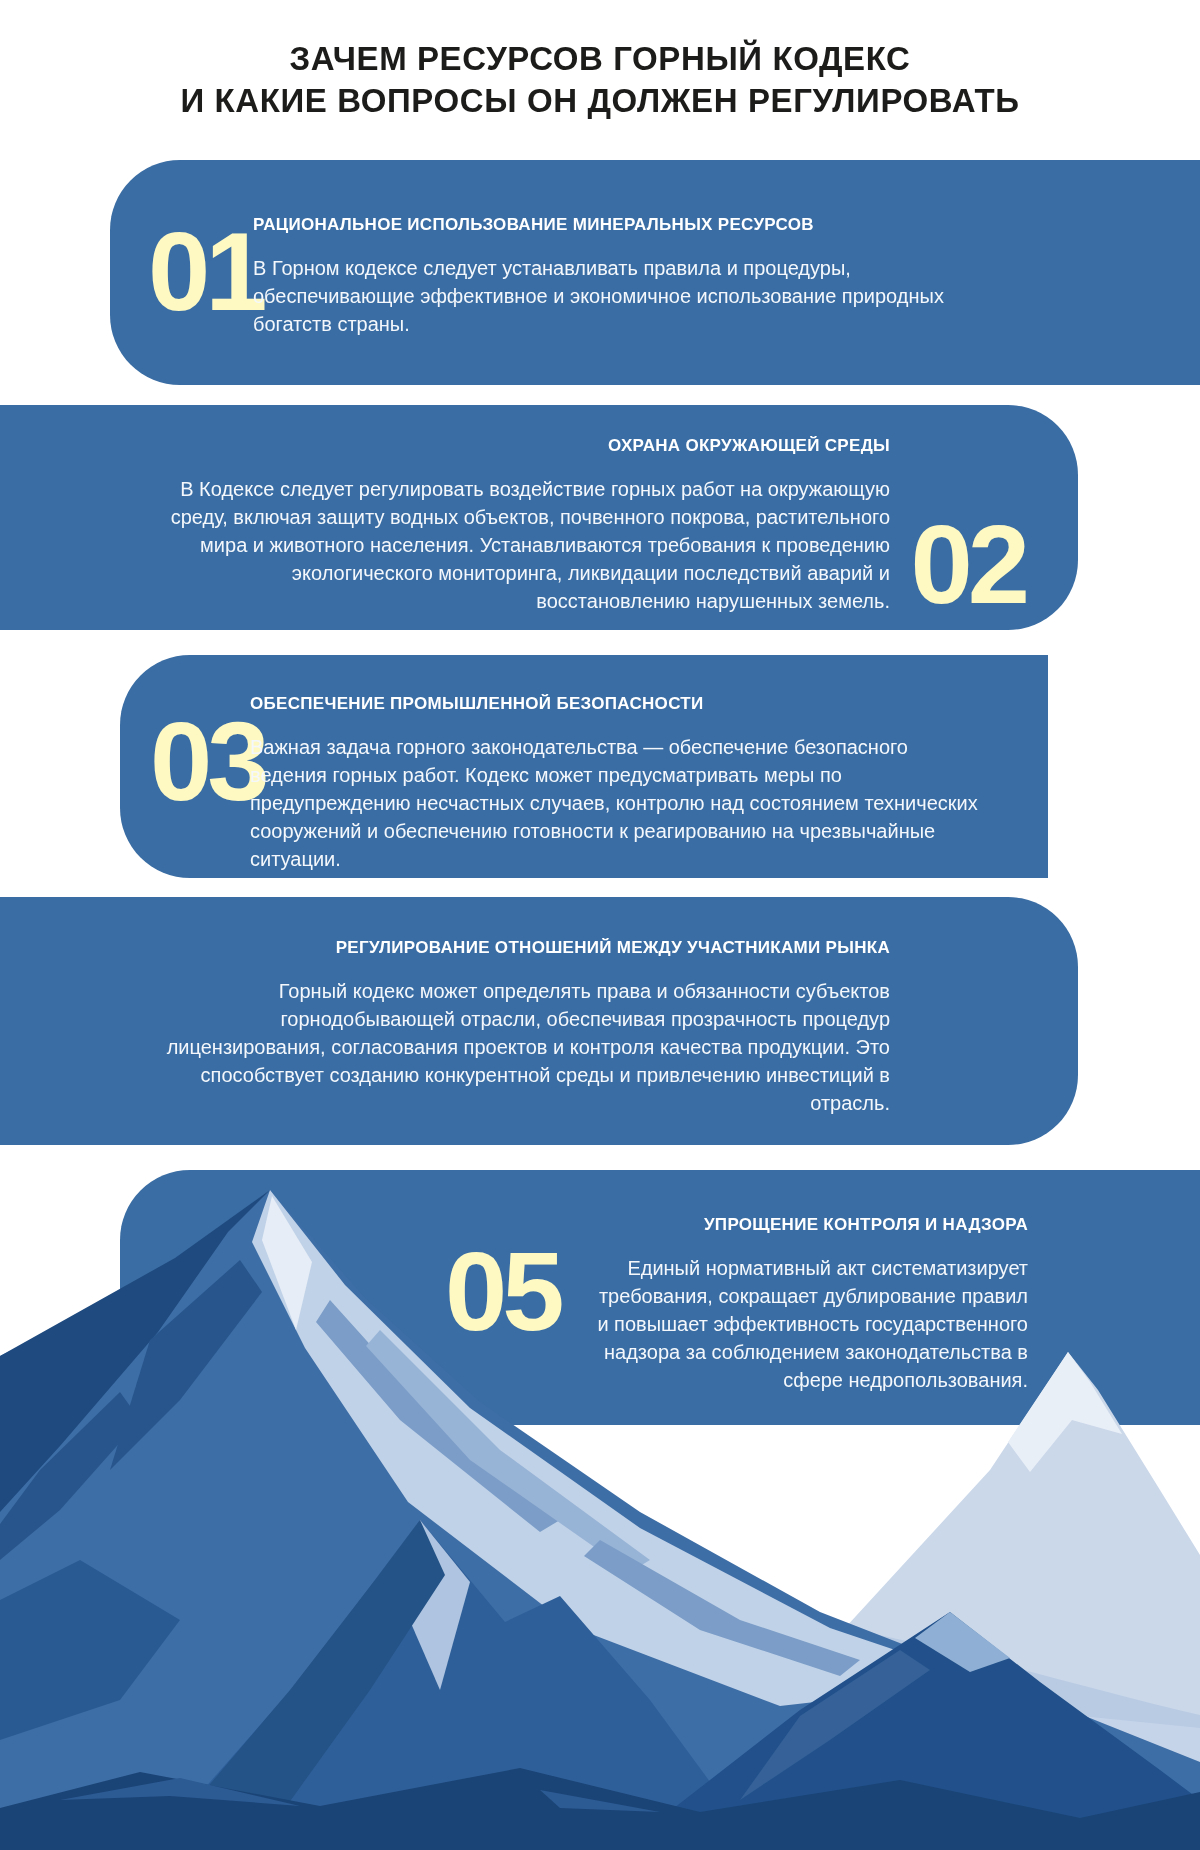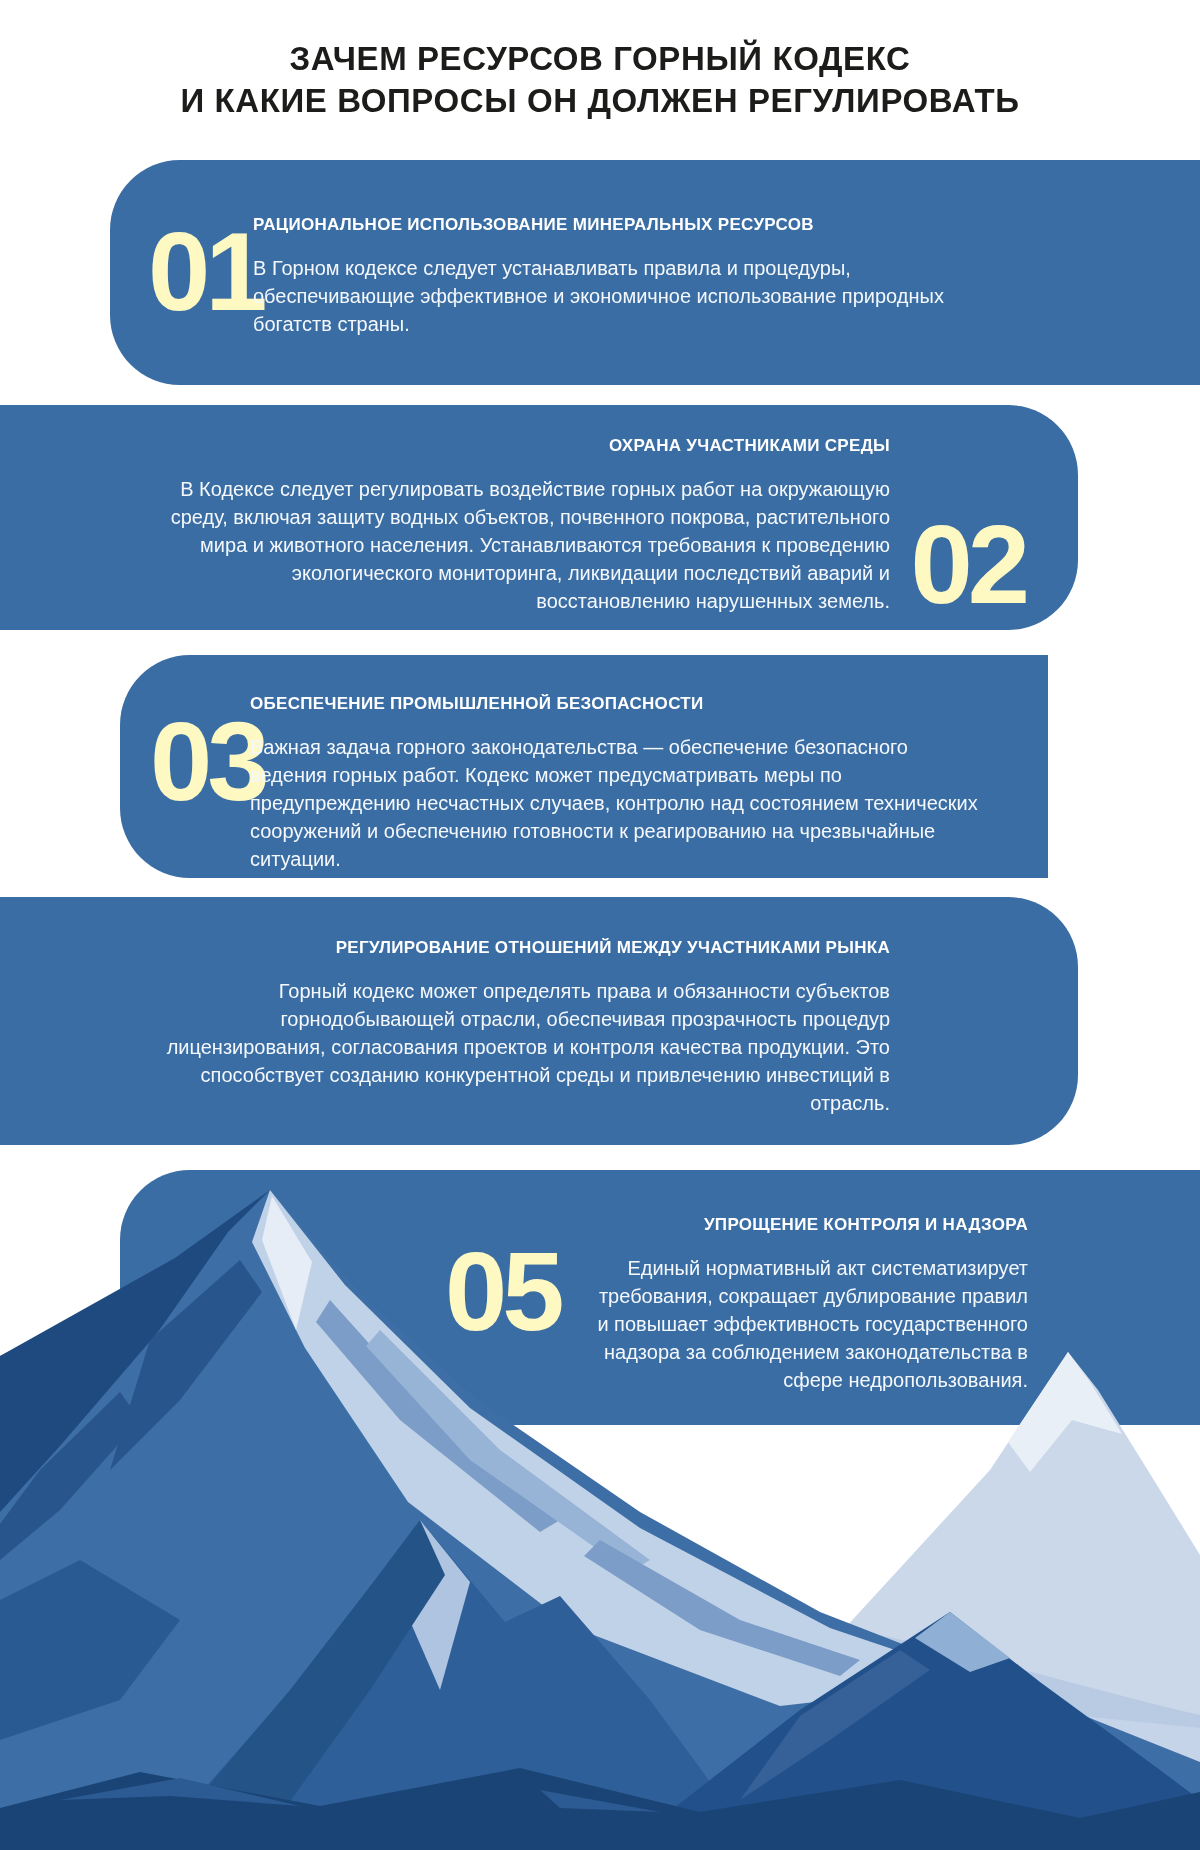--- a/index.html
+++ b/index.html
@@ -59,21 +59,21 @@
     <div class="num">01</div>
     <div class="content">
       <h2>РАЦИОНАЛЬНОЕ ИСПОЛЬЗОВАНИЕ МИНЕРАЛЬНЫХ РЕСУРСОВ</h2>
       <p>В Горном кодексе следует устанавливать правила и процедуры, обеспечивающие эффективное и экономичное использование природных богатств страны.</p>
     </div>
   </section>
 
   <section class="card c2">
     <div class="num">02</div>
     <div class="content">
-      <h2>ОХРАНА УЧАСТНИКАМИ СРЕДЫ</h2>
+      <h2>ОХРАНА ОКРУЖАЮЩЕЙ СРЕДЫ</h2>
       <p>В Кодексе следует регулировать воздействие горных работ на окружающую среду, включая защиту водных объектов, почвенного покрова, растительного мира и животного населения. Устанавливаются требования к проведению экологического мониторинга, ликвидации последствий аварий и восстановлению нарушенных земель.</p>
     </div>
   </section>
 
   <section class="card c3">
     <div class="num">03</div>
     <div class="content">
       <h2>ОБЕСПЕЧЕНИЕ ПРОМЫШЛЕННОЙ БЕЗОПАСНОСТИ</h2>
       <p>Важная задача горного законодательства — обеспечение безопасного ведения горных работ. Кодекс может предусматривать меры по предупреждению несчастных случаев, контролю над состоянием технических сооружений и обеспечению готовности к реагированию на чрезвычайные ситуации.</p>
     </div>

